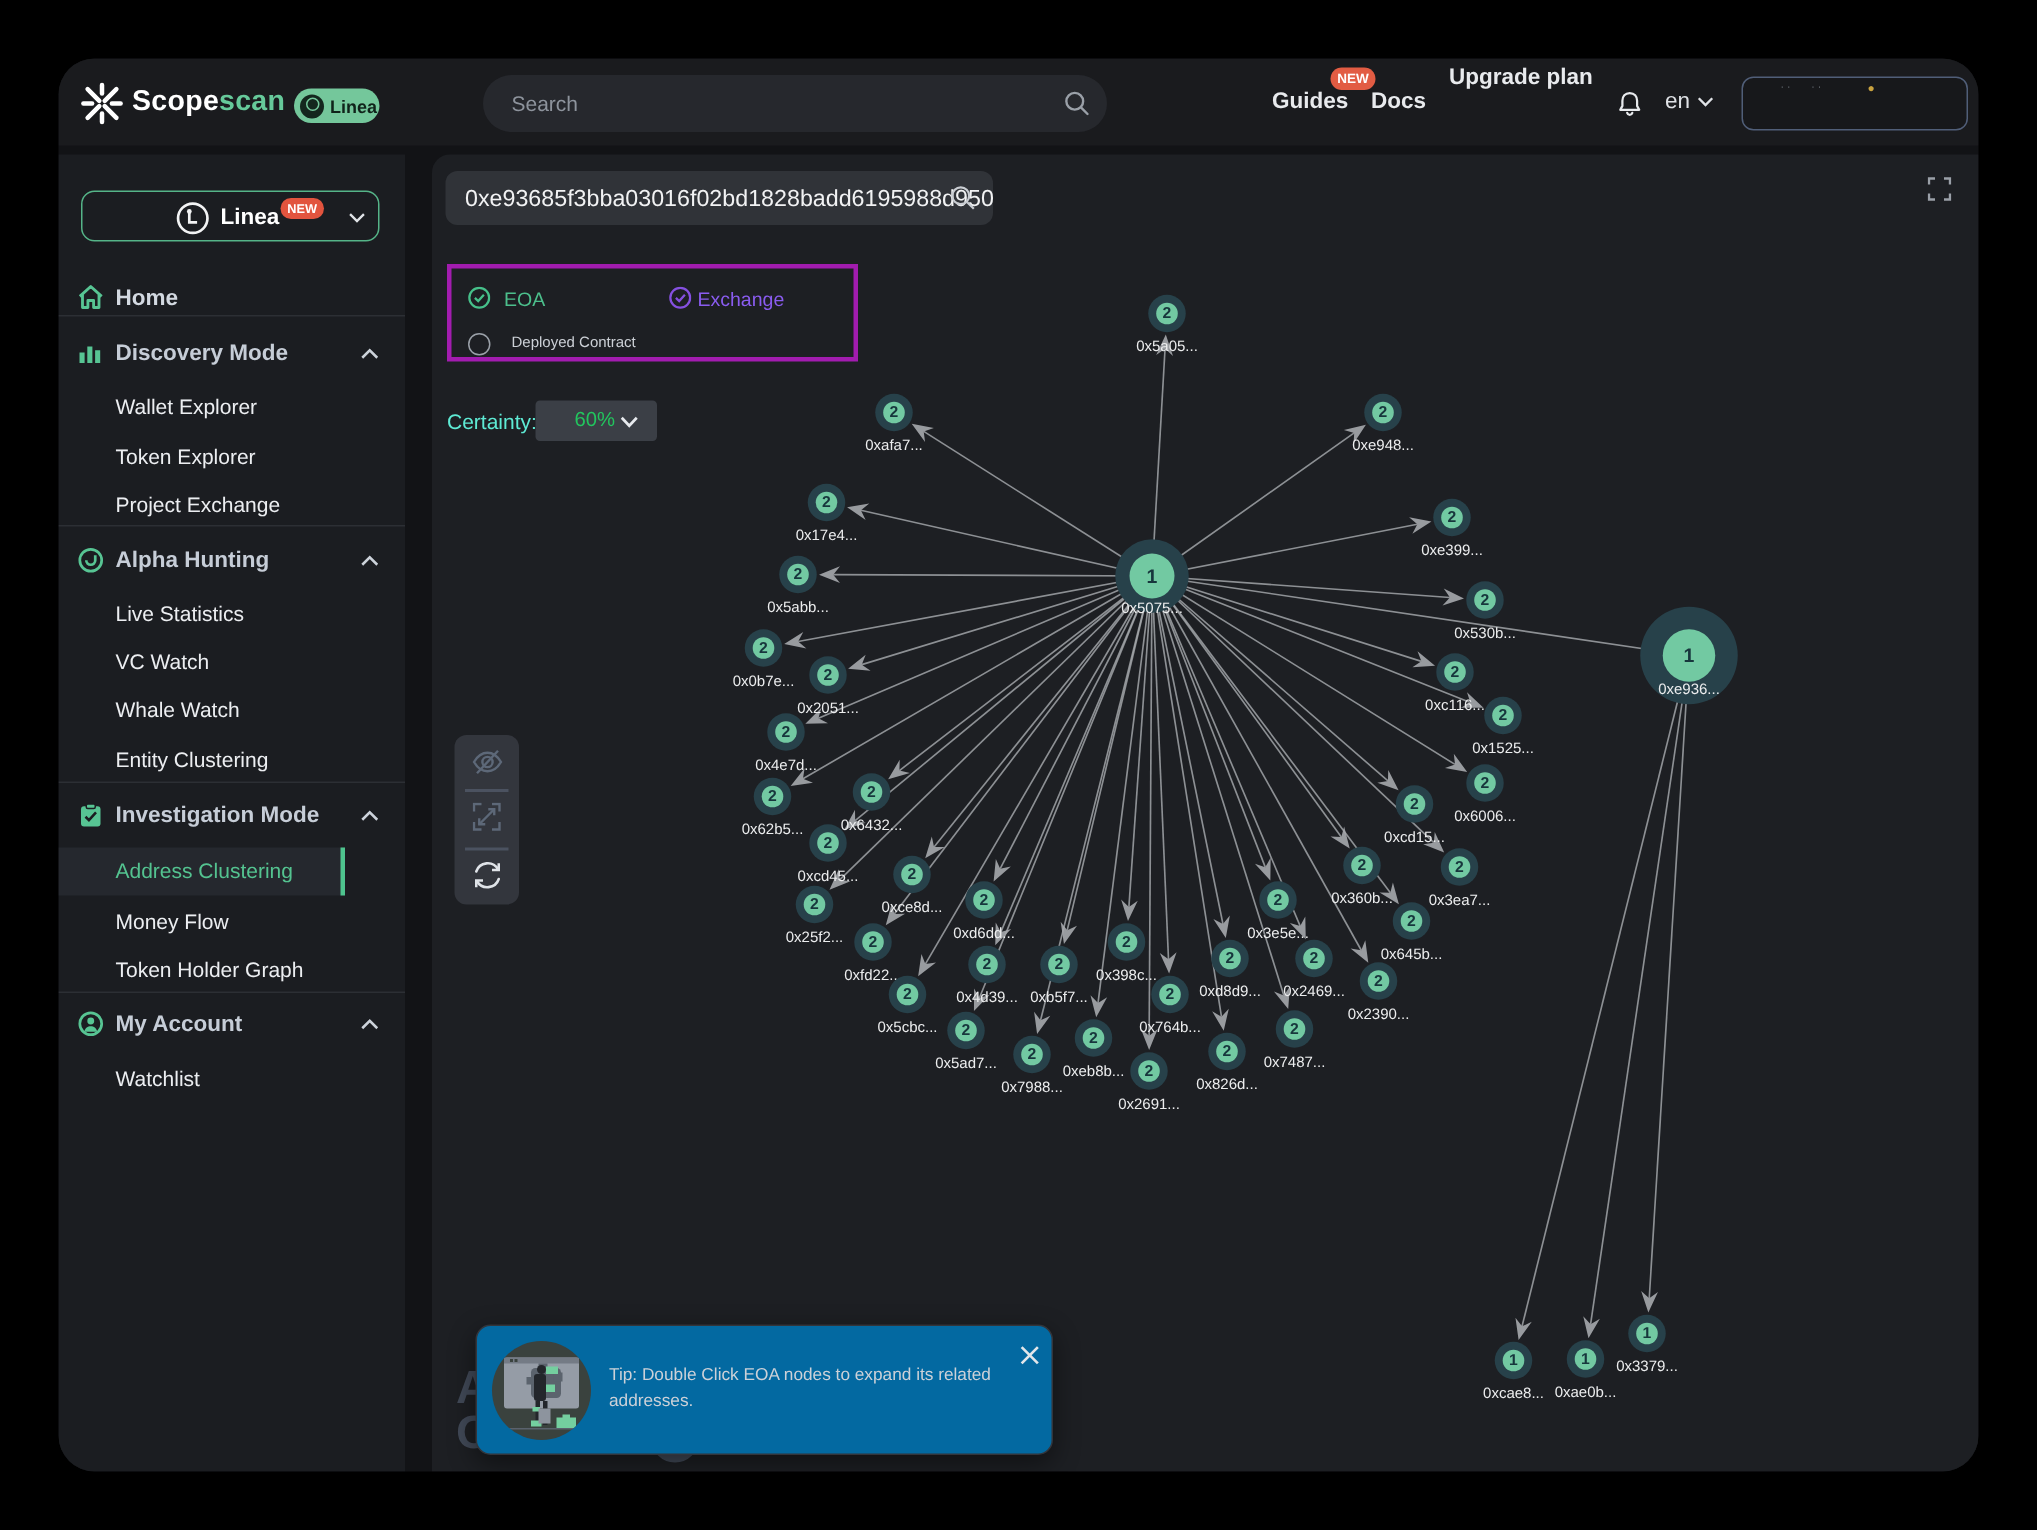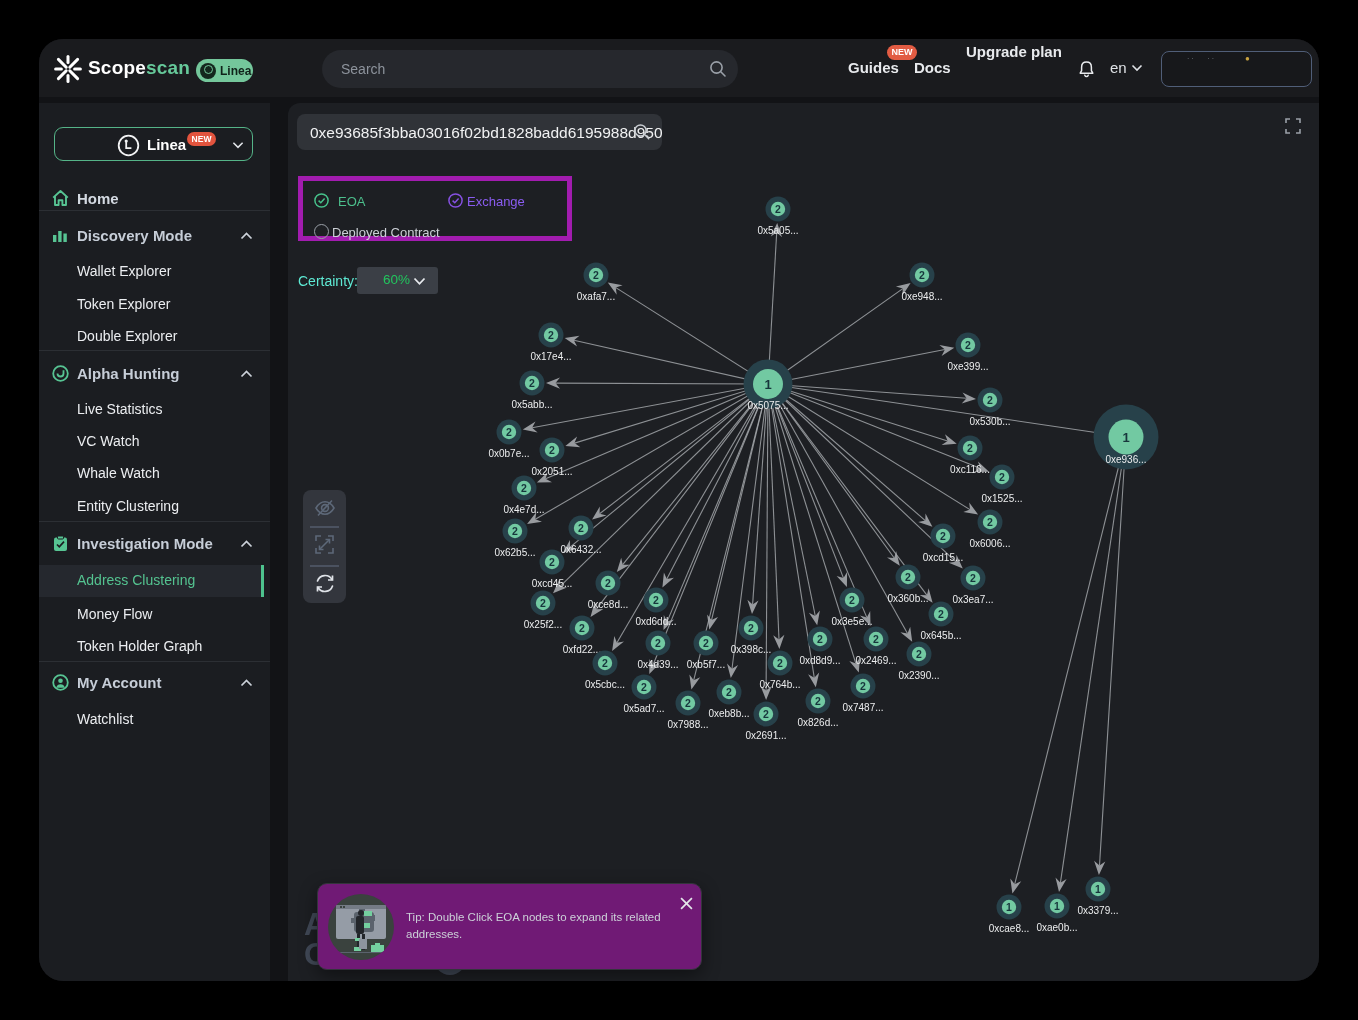--- a/index.html
+++ b/index.html
@@ -97,21 +97,21 @@
         <rect x="6.2" y="4" width="3.4" height="11"></rect>
         <rect x="11.4" y="6.5" width="3.4" height="8.5"></rect>
       </g>
     </svg>
     <div class="shead" style="top:124px">Discovery Mode</div>
     <svg class="abs" style="left:201px;top:129px" width="13" height="8" viewBox="0 0 13 8">
       <polyline points="1.5,6.5 6.5,1.5 11.5,6.5" fill="none" stroke="#ccd2da" stroke-width="1.7"></polyline>
     </svg>
     <div class="sitem" style="top:160px">Wallet Explorer</div>
     <div class="sitem" style="top:193px">Token Explorer</div>
-    <div class="sitem" style="top:225px">Double Explorer</div>
+    <div class="sitem" style="top:225px">Project Exchange</div>
     <div class="sep" style="top:247px"></div>
 
     <svg class="abs" style="left:13px;top:262px" width="17" height="17" viewBox="0 0 17 17">
       <circle cx="8.5" cy="8.5" r="7.3" fill="none" stroke="#57c493" stroke-width="1.8"></circle>
       <path d="M5.5 8.5 A3 3 0 0 0 11.5 8.5 L11.5 5.2" fill="none" stroke="#57c493" stroke-width="1.8"></path>
     </svg>
     <div class="shead" style="top:262px">Alpha Hunting</div>
     <svg class="abs" style="left:201px;top:267px" width="13" height="8" viewBox="0 0 13 8">
       <polyline points="1.5,6.5 6.5,1.5 11.5,6.5" fill="none" stroke="#ccd2da" stroke-width="1.7"></polyline>
     </svg>
@@ -123,21 +123,21 @@
 
     <svg class="abs" style="left:13px;top:432px" width="17" height="17" viewBox="0 0 17 17">
       <rect x="2" y="2.5" width="13" height="13.5" rx="2" fill="#57c493"></rect>
       <rect x="5.5" y="1" width="6" height="3" rx="1" fill="#57c493" stroke="#1b1d21" stroke-width="1"></rect>
       <path d="M5 9.5 L7.3 11.8 L12 6.6" fill="none" stroke="#1b1d21" stroke-width="1.7"></path>
     </svg>
     <div class="shead" style="top:432px">Investigation Mode</div>
     <svg class="abs" style="left:201px;top:437px" width="13" height="8" viewBox="0 0 13 8">
       <polyline points="1.5,6.5 6.5,1.5 11.5,6.5" fill="none" stroke="#ccd2da" stroke-width="1.7"></polyline>
     </svg>
-    <div class="abs" style="left:0;top:462px;width:225px;height:32px;background:#25282e">
+    <div class="abs" style="left:0;top:462px;width:191px;height:32px;background:#25282e">
       <div class="abs" style="right:0;top:0;width:3px;height:32px;background:#4ec38e"></div>
       <div class="abs" style="left:38px;top:7px;font-size:14px;color:#54c390">Address Clustering</div>
     </div>
     <div class="sitem" style="top:503px">Money Flow</div>
     <div class="sitem" style="top:535px">Token Holder Graph</div>
     <div class="sep" style="top:558px"></div>
 
     <svg class="abs" style="left:13px;top:571px" width="17" height="17" viewBox="0 0 17 17">
       <circle cx="8.5" cy="8.5" r="7.3" fill="none" stroke="#57c493" stroke-width="1.8"></circle>
       <circle cx="8.5" cy="6.7" r="2.3" fill="#57c493"></circle>
@@ -425,33 +425,33 @@
 </svg>
 
     <div class="abs" style="left:9px;top:11px;width:365px;height:36px;background:#303338;border-radius:8px;overflow:hidden">
       <div class="abs" style="left:13px;top:10px;font-size:15.5px;color:#f1f2f3;white-space:nowrap">0xe93685f3bba03016f02bd1828badd6195988d950</div>
       <svg class="abs" style="left:336px;top:9px" width="18" height="18" viewBox="0 0 18 18">
         <circle cx="7.5" cy="7.5" r="5.6" fill="none" stroke="#c9cdd2" stroke-width="1.5"></circle>
         <line x1="11.8" y1="11.8" x2="16.2" y2="16.2" stroke="#c9cdd2" stroke-width="1.5"></line>
       </svg>
     </div>
 
-    <div class="abs" style="left:10px;top:73px;width:274px;height:65px;border:5px solid #a21caf">
+    <div class="abs" style="left:10px;top:73px;width:274px;height:65px;border:3px solid #a21caf">
       <svg class="abs" style="left:11px;top:12px" width="15" height="15" viewBox="0 0 15 15">
         <circle cx="7.5" cy="7.5" r="6.6" fill="none" stroke="#46c08a" stroke-width="1.5"></circle>
         <polyline points="4.6,7.6 6.8,9.7 10.6,5.5" fill="none" stroke="#46c08a" stroke-width="1.5"></polyline>
       </svg>
       <div class="abs" style="left:35px;top:13px;font-size:13px;color:#4cbf8c">EOA</div>
       <svg class="abs" style="left:145px;top:12px" width="15" height="15" viewBox="0 0 15 15">
         <circle cx="7.5" cy="7.5" r="6.6" fill="none" stroke="#8550e0" stroke-width="1.5"></circle>
         <polyline points="4.6,7.6 6.8,9.7 10.6,5.5" fill="none" stroke="#8550e0" stroke-width="1.5"></polyline>
       </svg>
       <div class="abs" style="left:164px;top:13px;font-size:13px;color:#8a5cf0">Exchange</div>
       <div class="abs" style="left:11px;top:43px;width:15px;height:15px;border:1.5px solid #9aa0a8;border-radius:50%"></div>
-      <div class="abs" style="left:29px;top:44px;font-size:13px;color:#ccd0d6">Deployed Contract</div>
+      <div class="abs" style="left:40px;top:44px;font-size:10px;color:#ccd0d6">Deployed Contract</div>
     </div>
 
     <div class="abs" style="left:10px;top:170px;font-size:14px;color:#5eead4">Certainty:</div>
     <div class="abs" style="left:69px;top:164px;width:81px;height:27px;background:#3b3f46;border-radius:3px">
       <div class="abs" style="left:26px;top:5px;font-size:13.5px;color:#22c55e">60%</div>
       <svg class="abs" style="left:56px;top:10px" width="13" height="9" viewBox="0 0 13 9">
         <polyline points="1.5,1.5 6.5,6.8 11.5,1.5" fill="none" stroke="#e7eaee" stroke-width="1.8"></polyline>
       </svg>
     </div>
 
@@ -488,21 +488,21 @@
       <svg class="abs" style="left:11px;top:83px" width="22" height="21" viewBox="0 0 22 21">
         <g fill="none" stroke="#dfe3e8" stroke-width="1.7" stroke-linecap="round">
           <path d="M3.5 8 A8 8 0 0 1 18 6.5"></path>
           <path d="M18.5 13 A8 8 0 0 1 4 14.5"></path>
         </g>
         <polyline points="18.5,2.5 18.5,7 14,7" fill="none" stroke="#dfe3e8" stroke-width="1.7"></polyline>
         <polyline points="3.5,18.5 3.5,14 8,14" fill="none" stroke="#dfe3e8" stroke-width="1.7"></polyline>
       </svg>
     </div>
 
-    <div class="abs" style="left:29px;top:780px;width:385px;height:87px;background:#701a75;border:1px solid #33353b;border-radius:10px;box-shadow:0 6px 18px rgba(0,0,0,0.45)">
+    <div class="abs" style="left:29px;top:780px;width:385px;height:87px;background:#0369a1;border:1px solid #33353b;border-radius:10px;box-shadow:0 6px 18px rgba(0,0,0,0.45)">
       <div class="abs" style="left:10px;top:10px;width:66px;height:66px;border-radius:50%;background:#3a423e;overflow:hidden">
         <div class="abs" style="left:8px;top:11px;width:50px;height:34px;background:#959ca6;border-radius:2px"></div>
         <div class="abs" style="left:8px;top:11px;width:50px;height:4px;background:#747b85"></div>
         <div class="abs" style="left:12px;top:12px;width:2px;height:2px;background:#3a423e"></div>
         <div class="abs" style="left:15px;top:12px;width:2px;height:2px;background:#3a423e"></div>
         <div class="abs" style="left:26px;top:18px;width:20px;height:20px;background:#5b636d;border-radius:3px"></div>
         <div class="abs" style="left:31px;top:15px;width:6px;height:6px;background:#5b636d"></div>
         <div class="abs" style="left:41px;top:21px;width:6px;height:6px;background:#5b636d"></div>
         <div class="abs" style="left:23px;top:24px;width:5px;height:5px;background:#5b636d"></div>
         <div class="abs" style="left:36px;top:17px;width:8px;height:5px;background:#74cf9f"></div>

